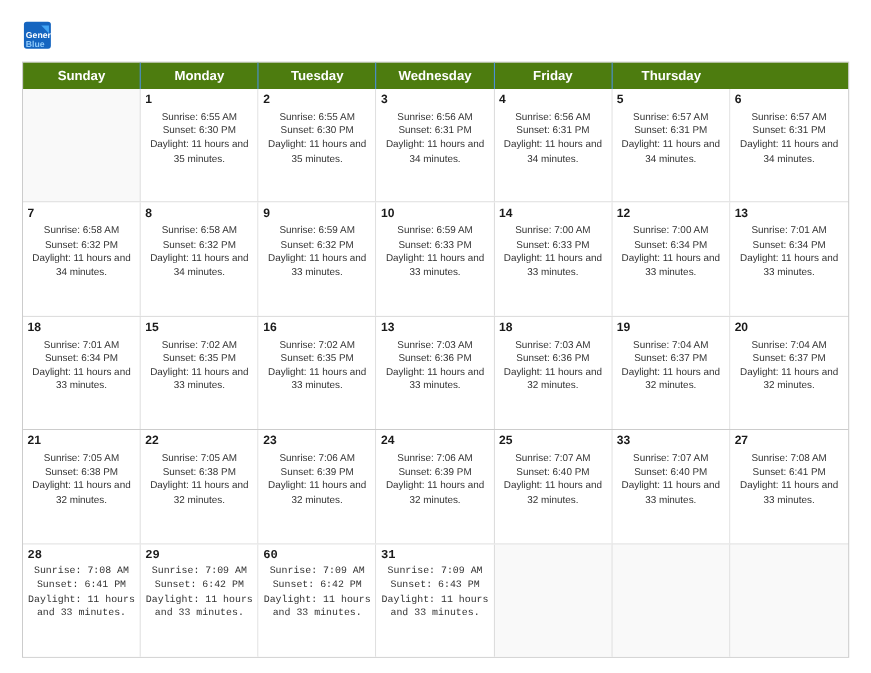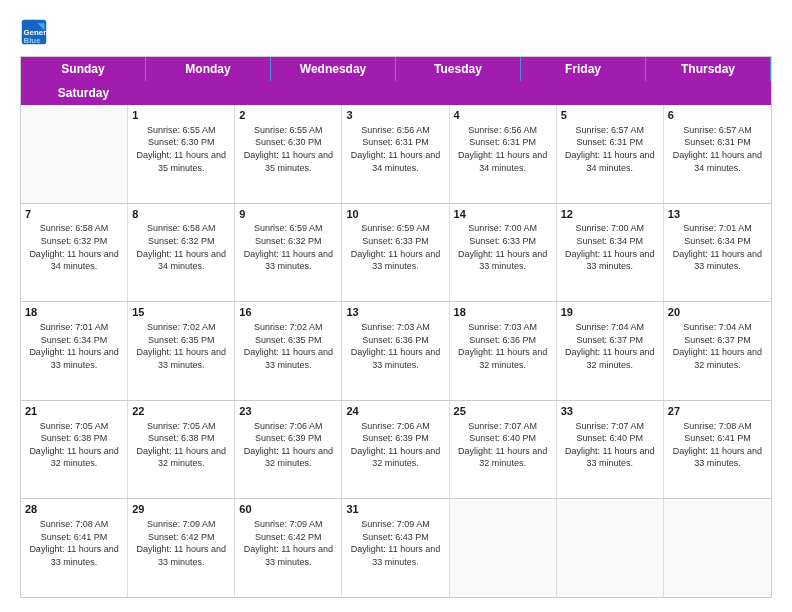--- a/index.html
+++ b/index.html
@@ -46,22 +46,22 @@
       color: #444;
     }
     .calendar {
       flex: 1;
       display: flex;
       flex-direction: column;
       border: 1px solid #ccc;
     }
     .cal-header-row {
       display: grid;
-      grid-template-columns: repeat(6, 1fr);
-      background: #a21caf;
+      grid-template-columns: repeat(7, 1fr);
+      background: #4d7c0f;
     }
     .cal-header-cell {
       color: #fff;
       font-size: 12px;
       font-weight: bold;
       text-align: center;
       padding: 5px 2px;
       border-right: 1px solid #4a90d9;
     }
     .cal-header-cell:last-child { border-right: none; }
@@ -69,21 +69,21 @@
       flex: 1;
       display: flex;
       flex-direction: column;
     }
     .cal-row {
       flex: 1;
       display: grid;
       grid-template-columns: repeat(7, 1fr);
       border-bottom: 1px solid #ccc;
     }
-    .cal-row:last-child { border-bottom: none; }
+    .cal-row:last-child { border-bottom: none; font-family: Liberation Mono, monospace; }
     .cal-cell {
       border-right: 1px solid #ddd;
       padding: 3px 4px;
       font-size: 9.5px;
       color: #222;
       line-height: 1.35;
       vertical-align: top;
       background: #fff;
       min-height: 0;
     }
@@ -123,25 +123,24 @@
     <div class="title-block">
       <div class="month-title"></div>
       <div class="location"></div>
     </div>
   </div>
 
   <div class="calendar">
     <div class="cal-header-row">
     <div class="cal-header-cell">Sunday</div>
         <div class="cal-header-cell">Monday</div>
+        <div class="cal-header-cell">Tuesday</div>
         <div class="cal-header-cell">Wednesday</div>
-        <div class="cal-header-cell">Tuesday</div>
         <div class="cal-header-cell">Friday</div>
         <div class="cal-header-cell">Thursday</div>
-        <div class="cal-header-cell">Saturday</div>
       </div>
     <div class="cal-body">
     <div class="cal-row">
           <div class="cal-cell empty"></div>
           <div class="cal-cell">
             <span class="day-num">1</span>
             <div class="cell-text">Sunrise: 6:55 AM<br>Sunset: 6:30 PM<br>Daylight: 11 hours and 35 minutes.</div>
           </div>
           <div class="cal-cell">
             <span class="day-num">2</span>

